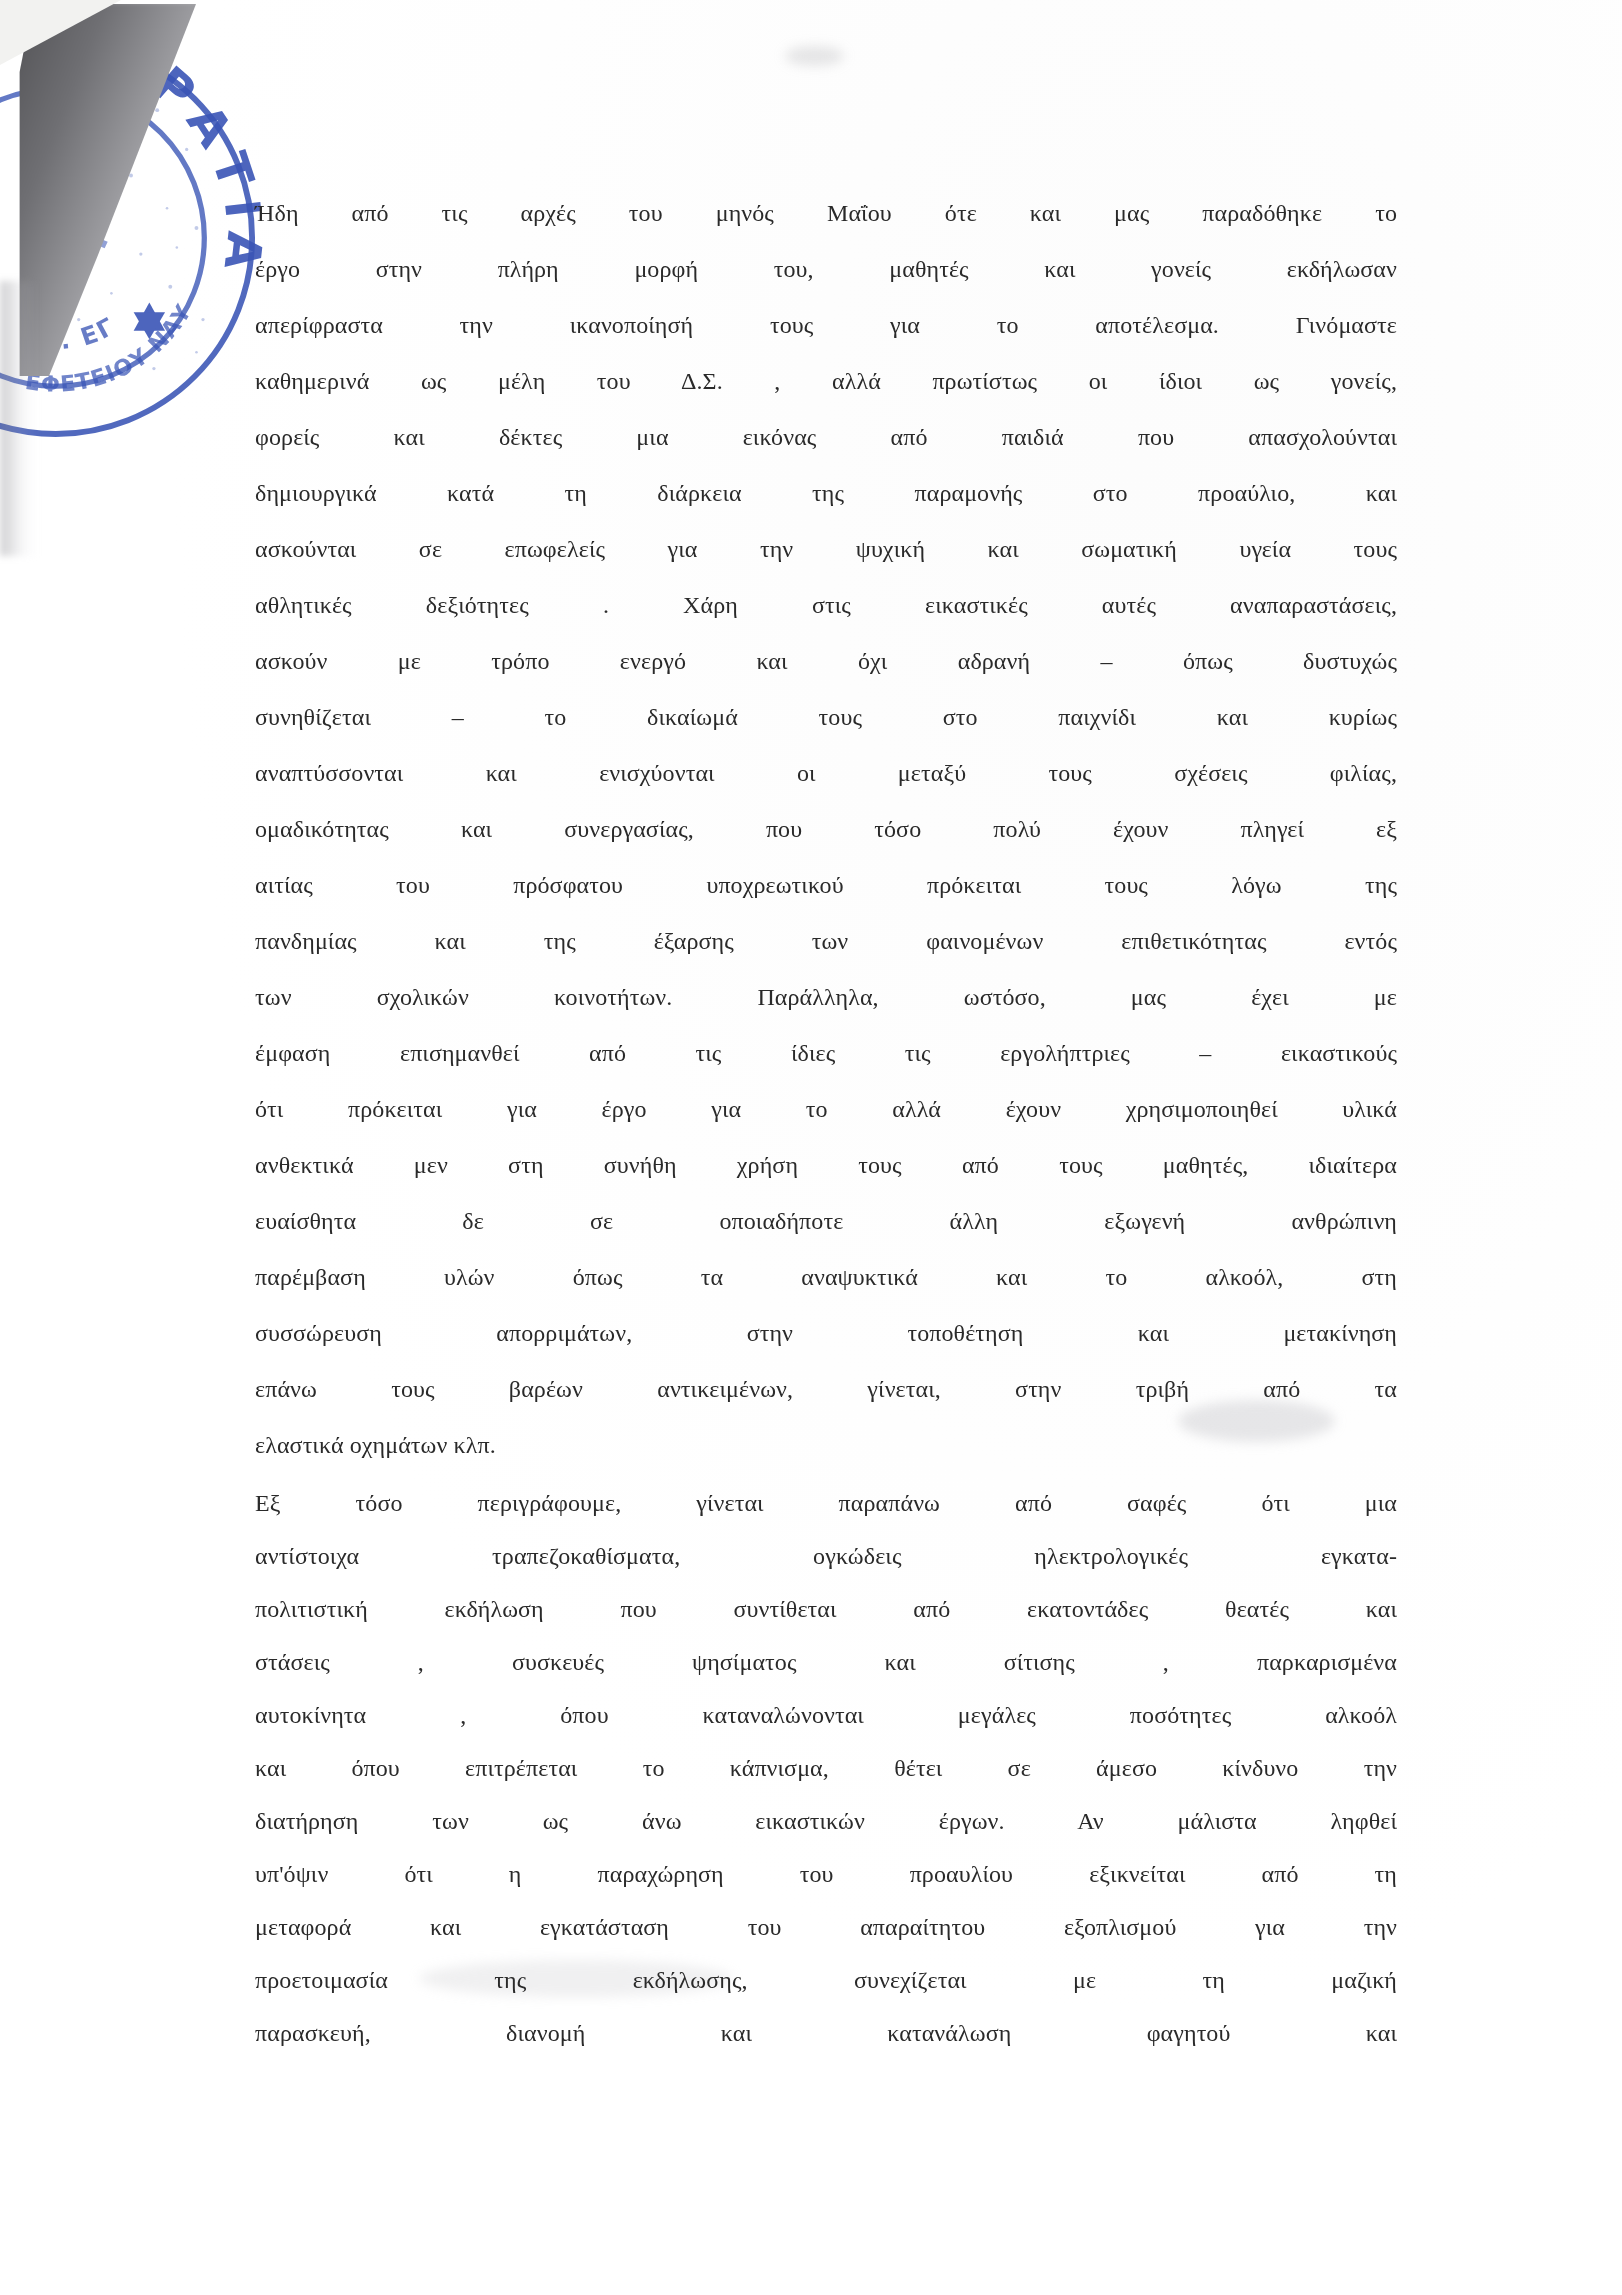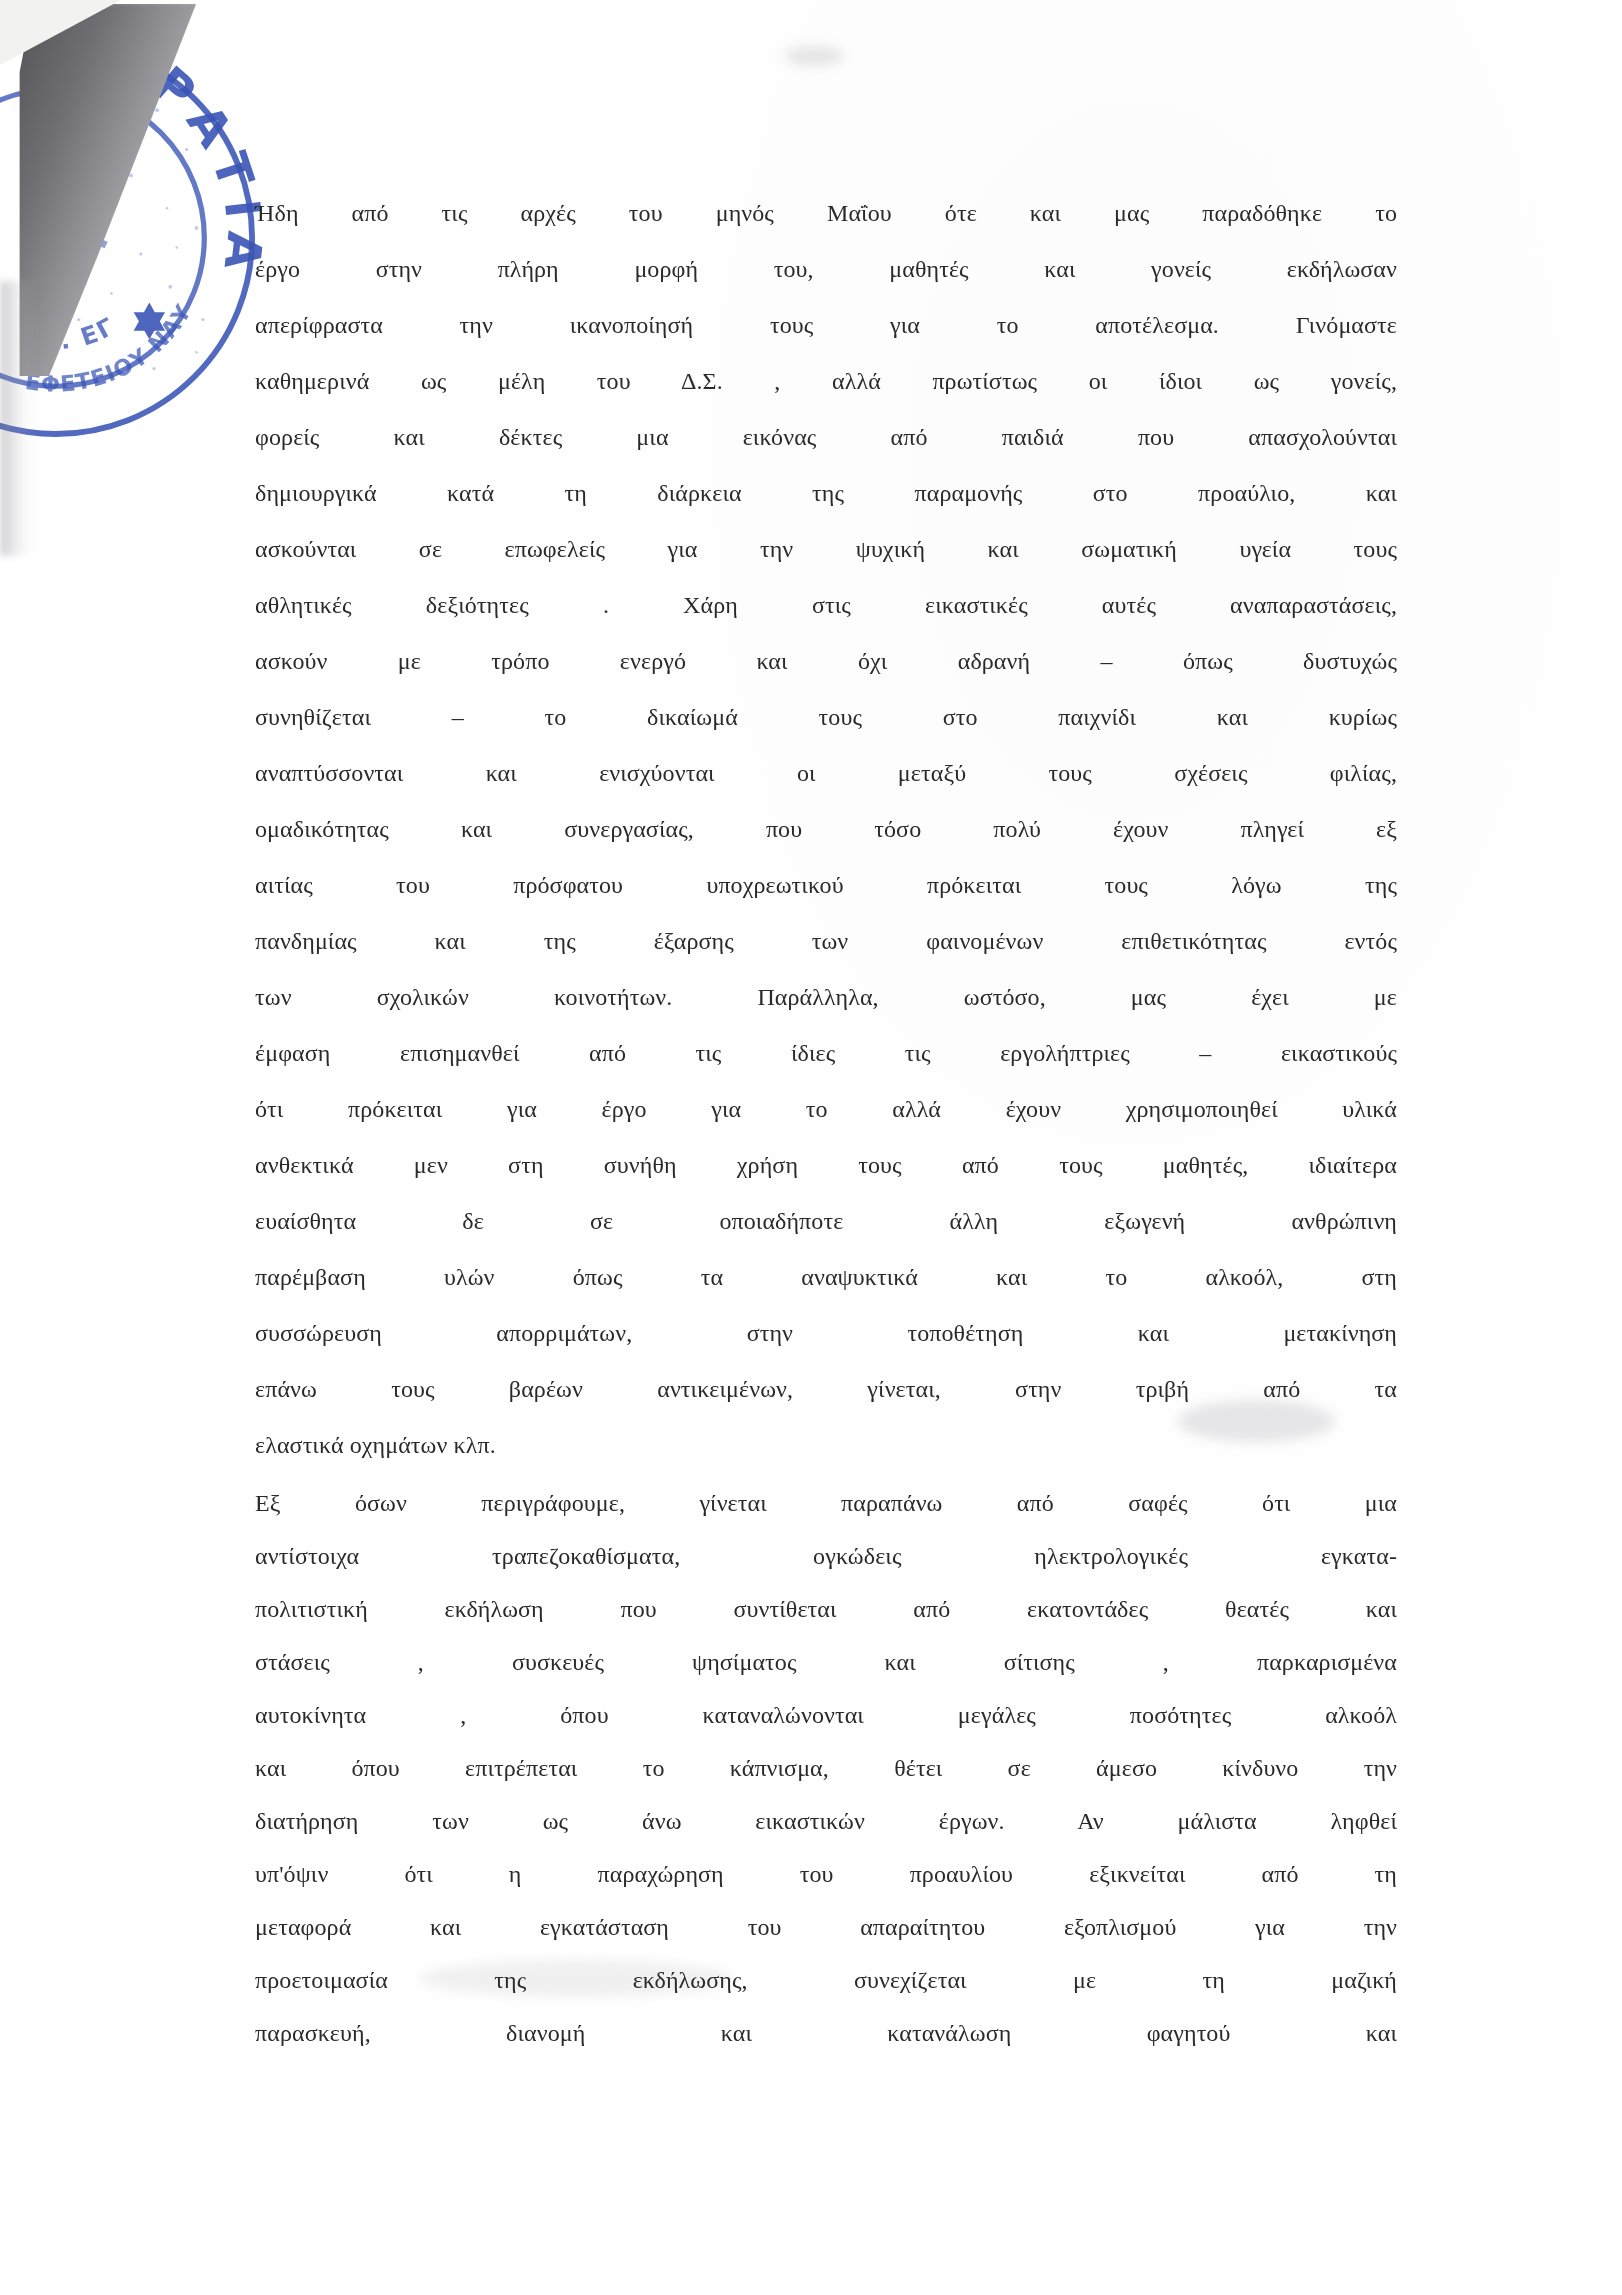--- a/index.html
+++ b/index.html
@@ -139,21 +139,21 @@
   <div class="ln">ότι πρόκειται για έργο για το αλλά έχουν χρησιμοποιηθεί υλικά</div>
   <div class="ln">ανθεκτικά μεν στη συνήθη χρήση τους από τους μαθητές, ιδιαίτερα</div>
   <div class="ln">ευαίσθητα δε σε οποιαδήποτε άλλη εξωγενή ανθρώπινη</div>
   <div class="ln">παρέμβαση υλών όπως τα αναψυκτικά και το αλκοόλ, στη</div>
   <div class="ln">συσσώρευση απορριμάτων, στην τοποθέτηση και μετακίνηση</div>
   <div class="ln">επάνω τους βαρέων αντικειμένων, γίνεται, στην τριβή από τα</div>
   <div class="ln endpara">ελαστικά οχημάτων κλπ.</div>
 </div>
 
 <div class="textcol p2">
-  <div class="ln">Εξ όσων περιγράφουμε, γίνεται παραπάνω από σαφές ότι μια</div>
+  <div class="ln">Εξ τόσο περιγράφουμε, γίνεται παραπάνω από σαφές ότι μια</div>
   <div class="ln">αντίστοιχα τραπεζοκαθίσματα, ογκώδεις ηλεκτρολογικές εγκατα-</div>
   <div class="ln">πολιτιστική εκδήλωση που συντίθεται από εκατοντάδες θεατές και</div>
   <div class="ln">στάσεις , συσκευές ψησίματος και σίτισης , παρκαρισμένα</div>
   <div class="ln">αυτοκίνητα , όπου καταναλώνονται μεγάλες ποσότητες αλκοόλ</div>
   <div class="ln">και όπου επιτρέπεται το κάπνισμα, θέτει σε άμεσο κίνδυνο την</div>
   <div class="ln">διατήρηση των ως άνω εικαστικών έργων. Αν μάλιστα ληφθεί</div>
   <div class="ln">υπ'όψιν ότι η παραχώρηση του προαυλίου εξικνείται από τη</div>
   <div class="ln">μεταφορά και εγκατάσταση του απαραίτητου εξοπλισμού για την</div>
   <div class="ln">προετοιμασία της εκδήλωσης, συνεχίζεται με τη μαζική</div>
   <div class="ln">παρασκευή, διανομή και κατανάλωση φαγητού και</div>

